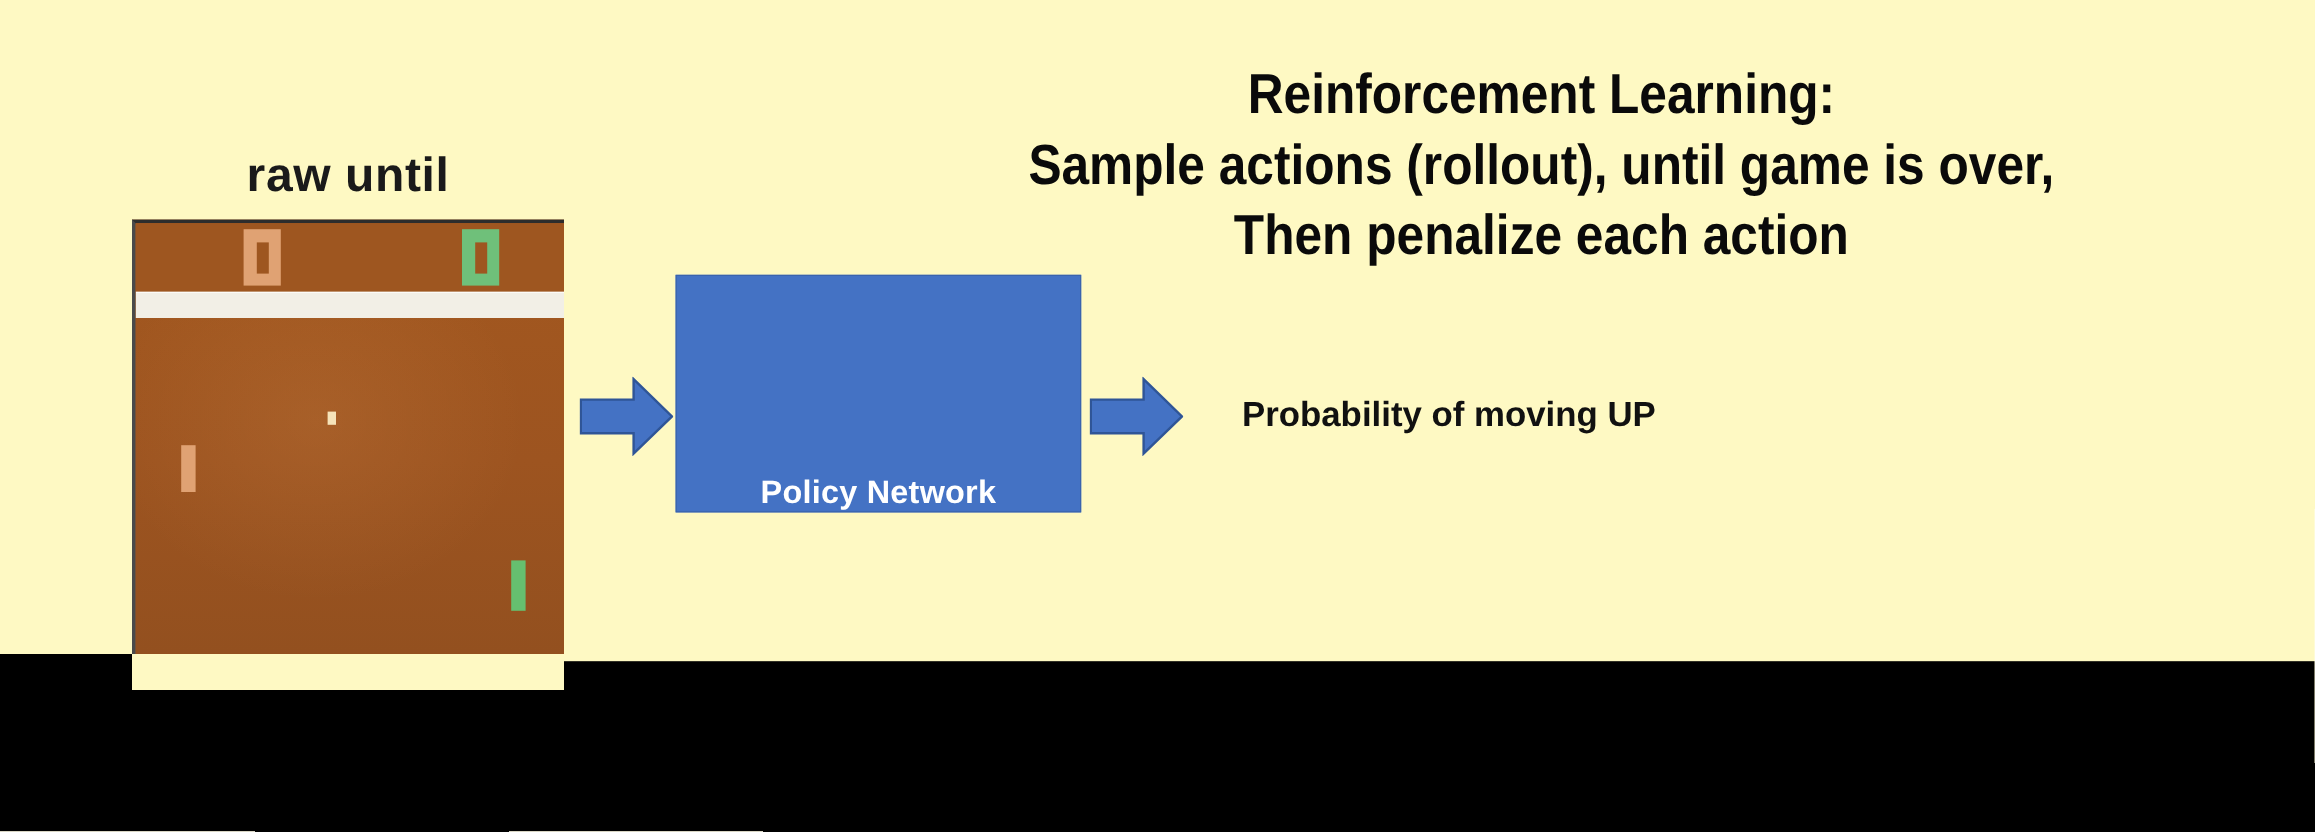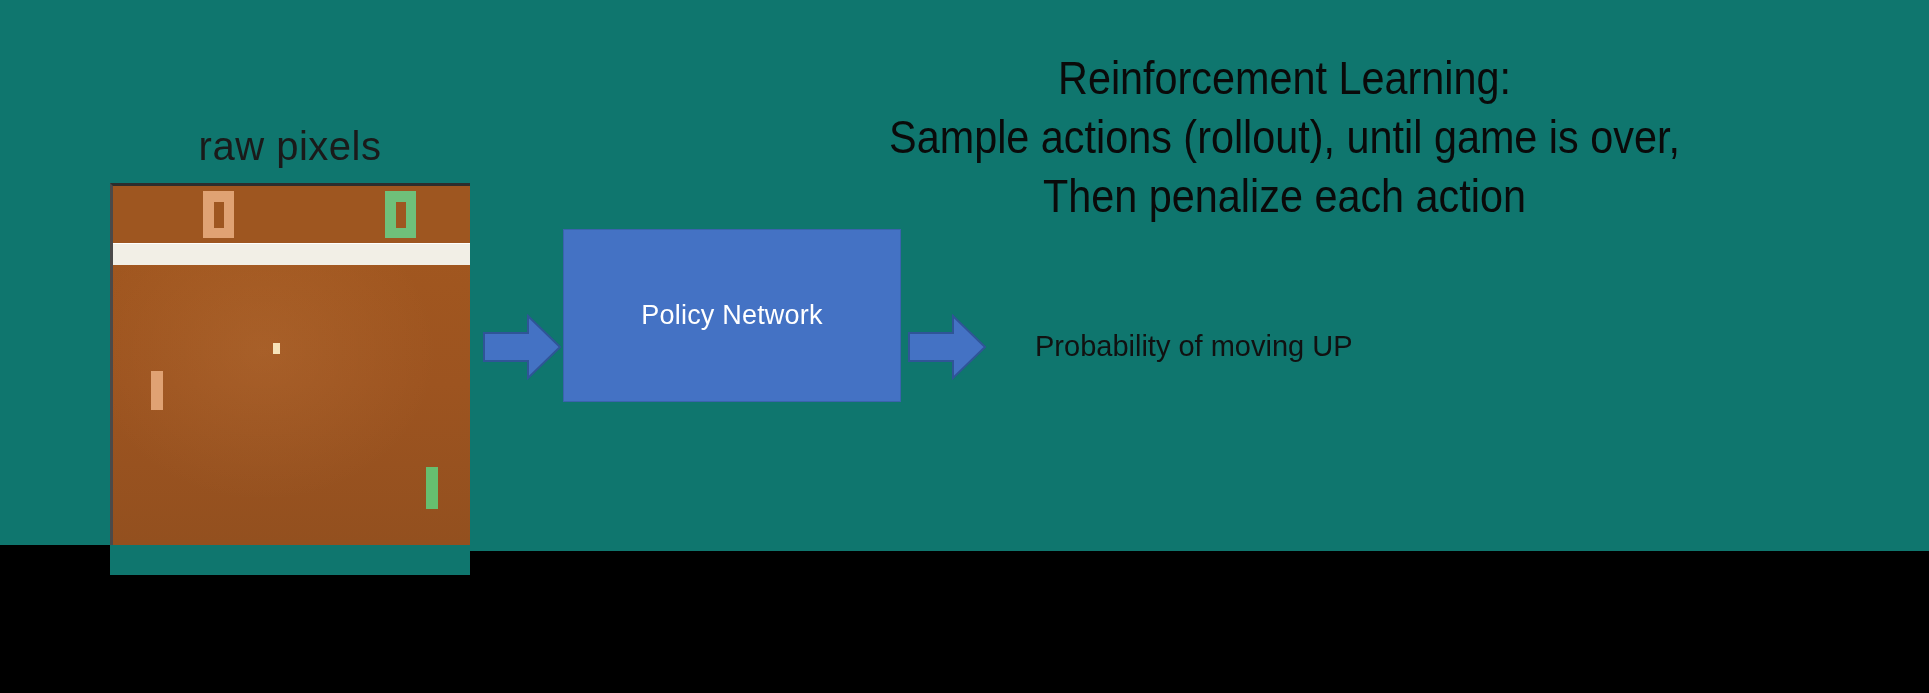--- a/index.html
+++ b/index.html
@@ -8,22 +8,23 @@
     padding: 0;
     background: #ffffff;
   }
   body {
     font-family: "Liberation Sans", sans-serif;
   }
   #slide {
     position: relative;
     width: 1929px;
     height: 693px;
-    background: #0f766e;
+    background: #fef9c3;
     overflow: hidden;
+    font-weight: bold;
   }
 
   
   .black-bar {
     position: absolute;
     background: #000000;
   }
   #black-bar-left  { left: 0px;    top: 545px; width: 110px;  height: 148px; }
   #black-bar-right { left: 470px;  top: 551px; width: 1459px; height: 142px; }
   #black-bar-under { left: 110px;  top: 575px; width: 360px;  height: 118px; }
@@ -130,26 +131,26 @@
   }
   #arrow-input  { left: 483px; top: 314px; }
   #arrow-output { left: 908px; top: 314px; }
 
   
   #policy-network-box {
     position: absolute;
     left: 563px;
     top: 229px;
     width: 338px;
-    height: 173px;
+    height: 198px;
     background: #4472c4;
     border: 1px solid #3a63ad;
     box-sizing: border-box;
     display: flex;
-    align-items: center;
+    align-items: flex-end;
     justify-content: center;
   }
   #policy-network-label {
     color: #ffffff;
     font-family: "Liberation Sans", sans-serif;
     font-size: 27px;
     letter-spacing: 0.2px;
     white-space: nowrap;
   }
 
@@ -188,21 +189,21 @@
 <body>
 
 <div id="slide">
 
   <div id="title-block">
     <div class="title-line">Reinforcement Learning:</div>
     <div class="title-line">Sample actions (rollout), until game is over,</div>
     <div class="title-line">Then penalize each action</div>
   </div>
 
-  <div id="raw-pixels-label">raw pixels</div>
+  <div id="raw-pixels-label">raw until</div>
 
   <div id="pong-frame">
     <div id="pong-field"></div>
     <div class="pong-score-band"></div>
     <div class="pong-score" id="pong-score-left">
       <span class="digit-bar"></span>
     </div>
     <div class="pong-score" id="pong-score-right">
       <span class="digit-bar"></span>
     </div>

